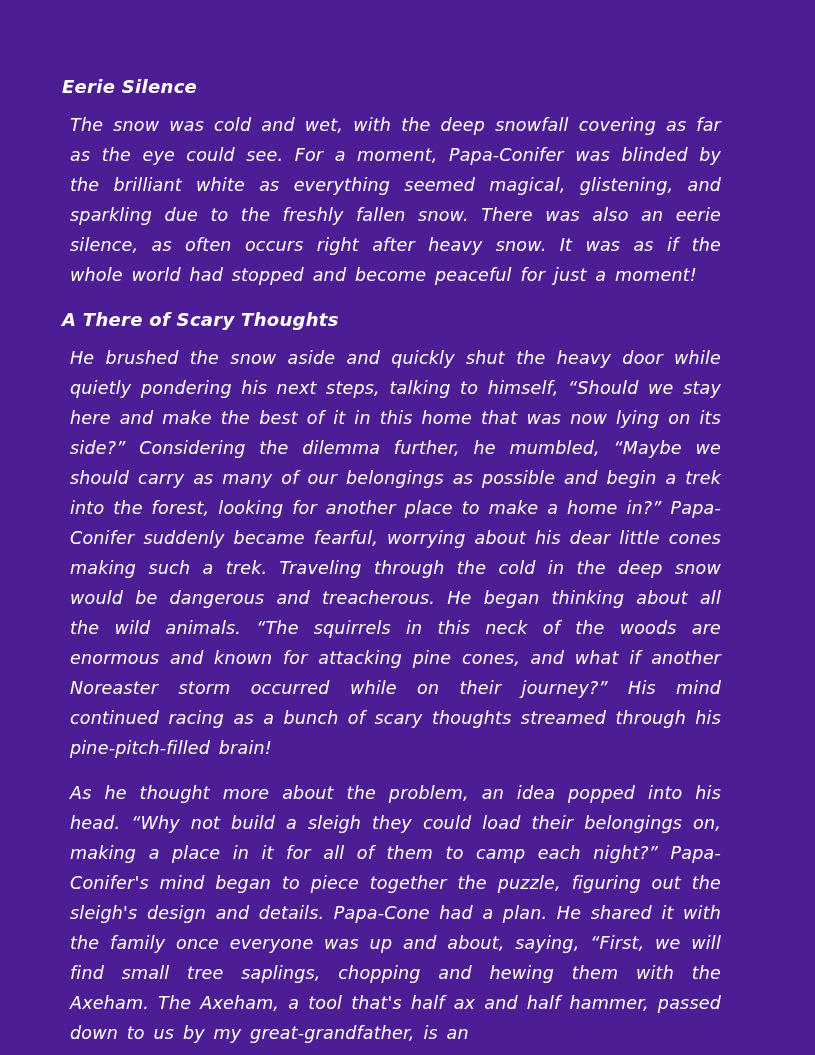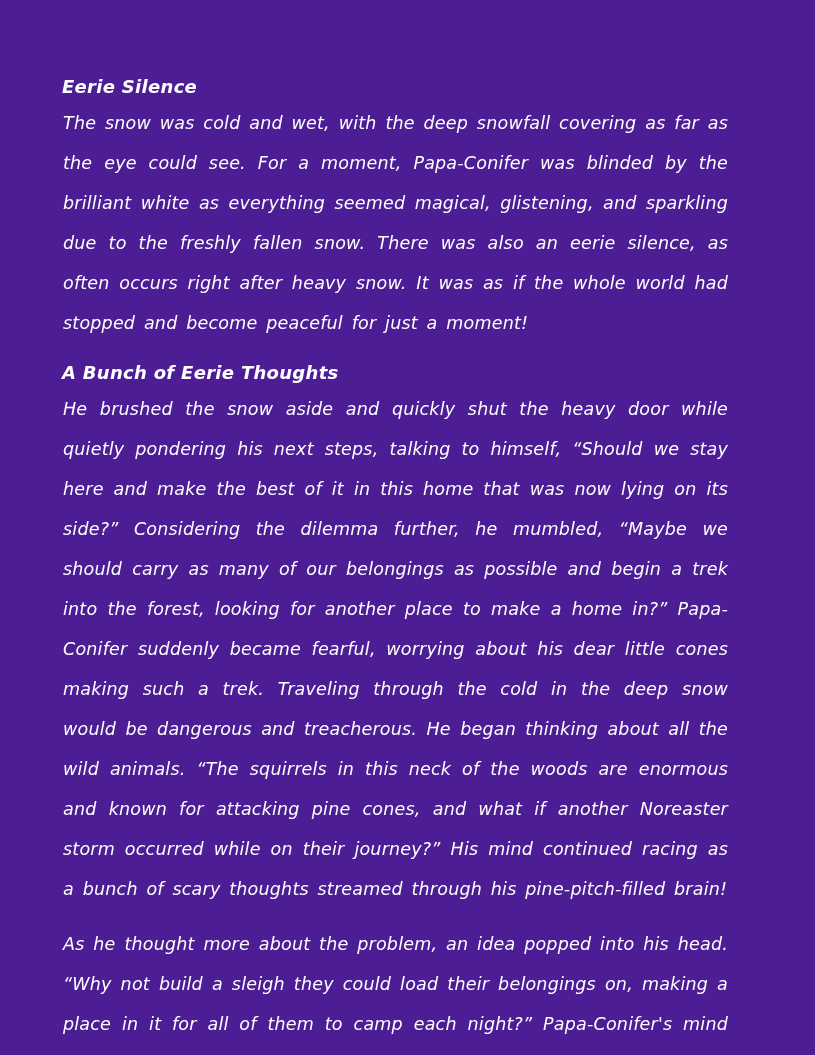--- a/index.html
+++ b/index.html
@@ -23,42 +23,42 @@
     margin: 0 0 15px 0;
   }
   .heading {
     margin: 0;
     font-size: 18px;
     font-weight: bold;
     line-height: 30px;
     letter-spacing: 0.3px;
   }
   .body-text {
-    margin: 1px;
+    margin: 8px;
     font-size: 17.5px;
     font-weight: normal;
-    line-height: 40px;
+    line-height: 30px;
     text-align: justify;
     text-justify: inter-word;
     word-spacing: 3px;
     letter-spacing: 0.2px;
   }
 </style>
 </head>
 <body>
 
 <div class="page">
 
   <section class="section">
     <h2 class="heading">Eerie Silence</h2>
     <p class="body-text">The snow was cold and wet, with the deep snowfall covering as far as the eye could see. For a moment, Papa-Conifer was blinded by the brilliant white as everything seemed magical, glistening, and sparkling due to the freshly fallen snow. There was also an eerie silence, as often occurs right after heavy snow. It was as if the whole world had stopped and become peaceful for just a moment!</p>
   </section>
 
   <section class="section">
-    <h2 class="heading">A Bunch of Eerie Thoughts</h2>
+    <h2 class="heading">A There of Scary Thoughts</h2>
     <p class="body-text">He brushed the snow aside and quickly shut the heavy door while quietly pondering his next steps, talking to himself, “Should we stay here and make the best of it in this home that was now lying on its side?” Considering the dilemma further, he mumbled, “Maybe we should carry as many of our belongings as possible and begin a trek into the forest, looking for another place to make a home in?” Papa-Conifer suddenly became fearful, worrying about his dear little cones making such a trek. Traveling through the cold in the deep snow would be dangerous and treacherous. He began thinking about all the wild animals. “The squirrels in this neck of the woods are enormous and known for attacking pine cones, and what if another Noreaster storm occurred while on their journey?” His mind continued racing as a bunch of scary thoughts streamed through his pine-pitch-filled brain!</p>
   </section>
 
   <section class="section">
     <p class="body-text">As he thought more about the problem, an idea popped into his head. “Why not build a sleigh they could load their belongings on, making a place in it for all of them to camp each night?” Papa-Conifer's mind began to piece together the puzzle, figuring out the sleigh's design and details. Papa-Cone had a plan. He shared it with the family once everyone was up and about, saying, “First, we will find small tree saplings, chopping and hewing them with the Axeham. The Axeham, a tool that's half ax and half hammer, passed down to us by my great-grandfather, is an</p>
   </section>
 
 </div>
 
 </body></html>

